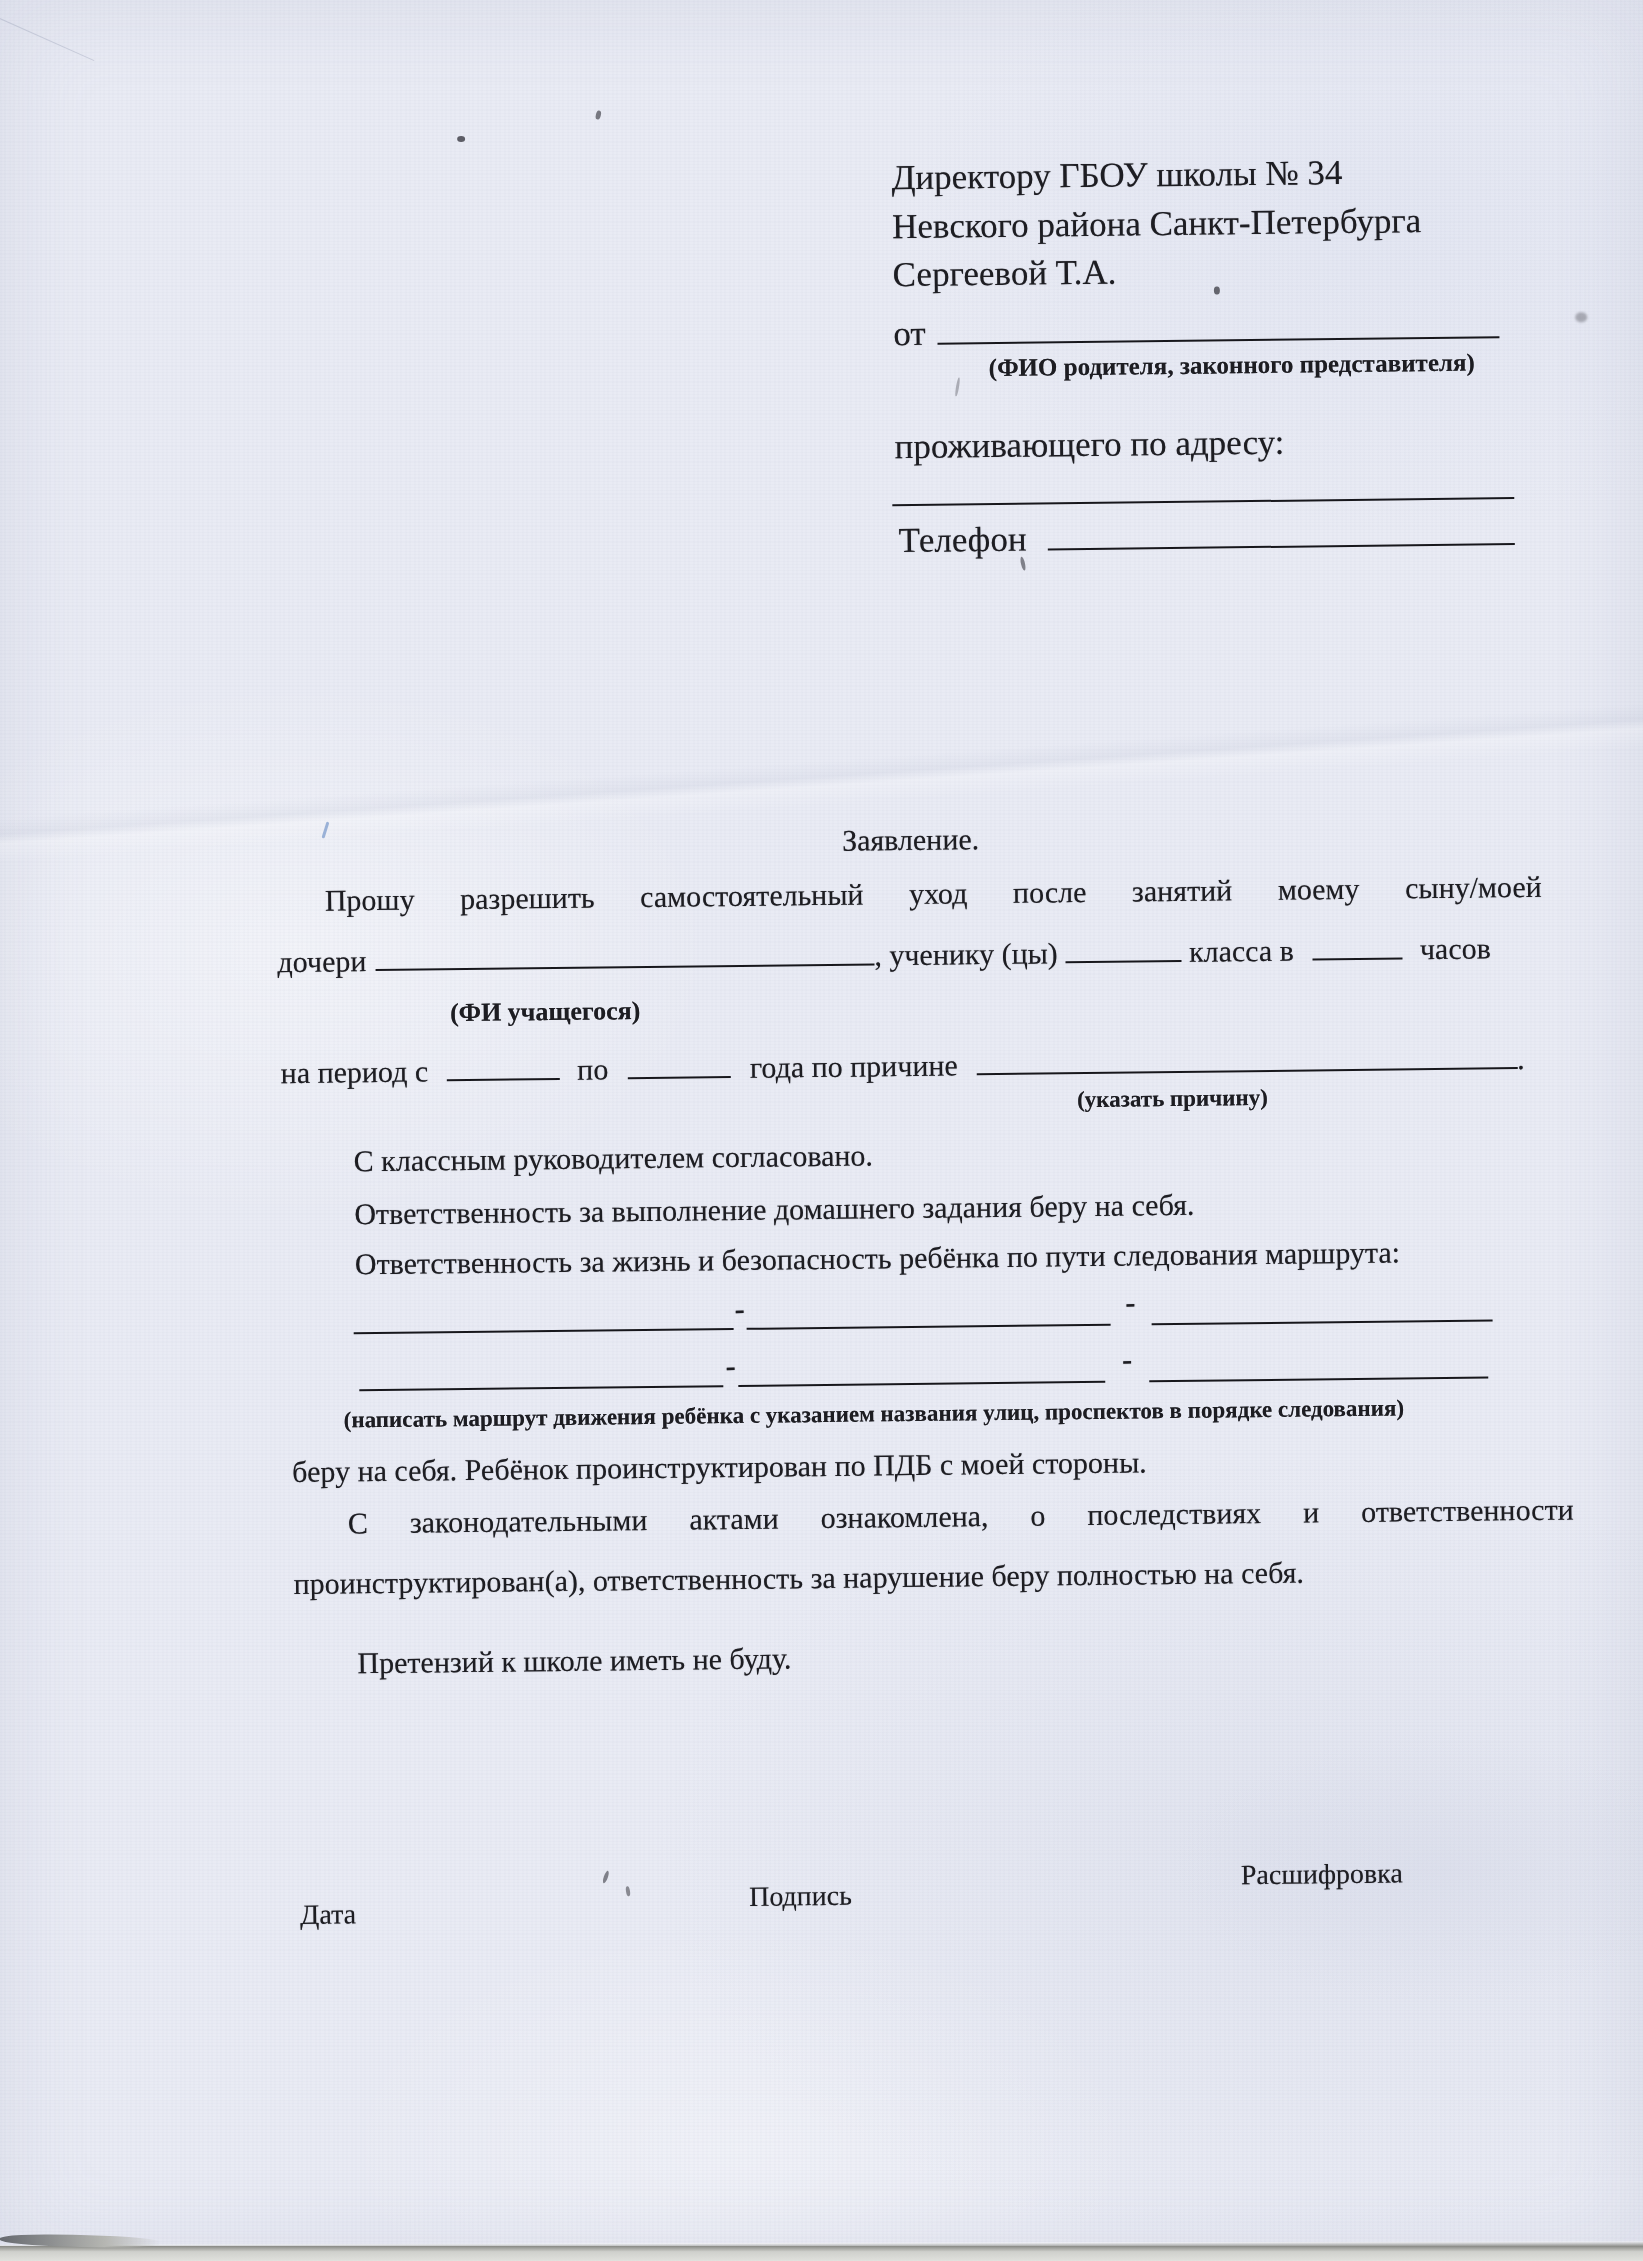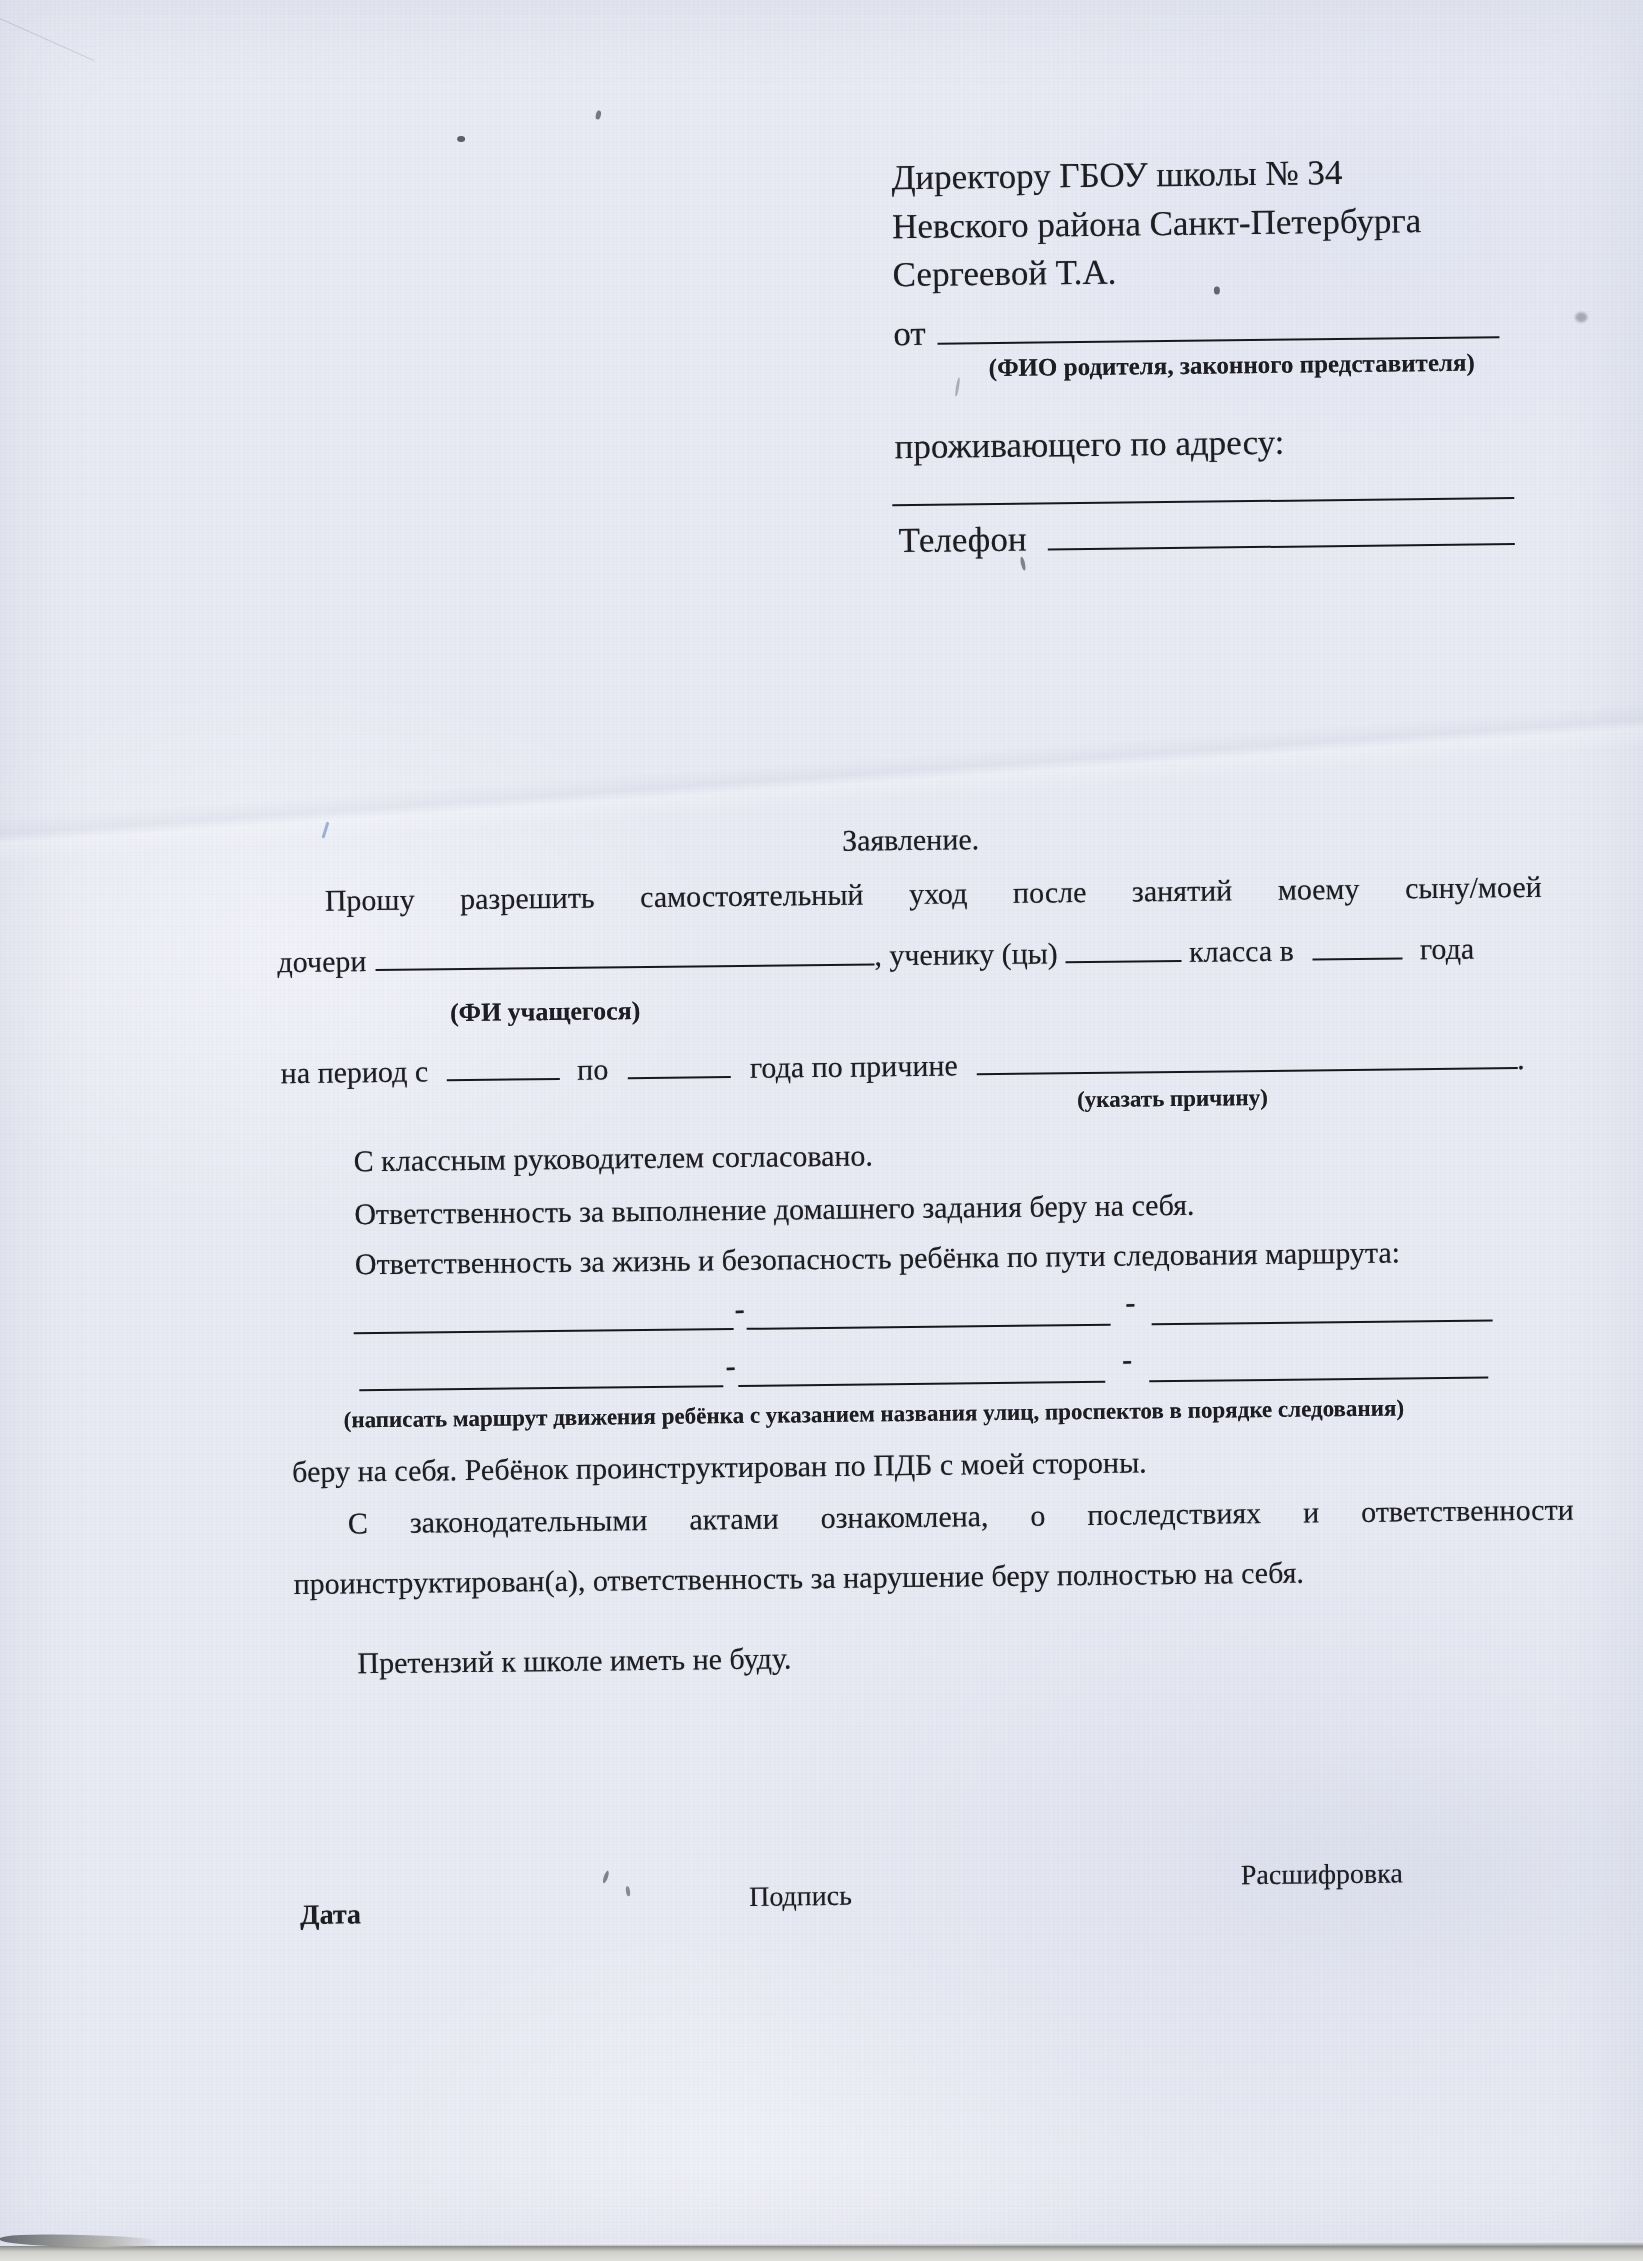--- a/index.html
+++ b/index.html
@@ -107,21 +107,21 @@
 
     <div class="t body-txt just" style="left:287px;top:878px;width:1257px;text-indent:40px;">Прошу разрешить самостоятельный уход после занятий моему сыну/моей</div>
 
     <div class="t body-txt row" style="left:279px;top:932px;width:1262px;">
       <span>дочери</span>
       <span class="blank" style="width:499px;margin-left:9px;"></span>
       <span>, ученику (цы)</span>
       <span class="blank" style="width:116px;margin:0 7.7px;"></span>
       <span>класса в</span>
       <span class="blank" style="width:90px;margin:0 18px;"></span>
-      <span>года</span>
+      <span>часов</span>
     </div>
     <div class="t cap" style="left:451px;top:994px;font-size:26px;">(ФИ учащегося)</div>
 
     <div class="t body-txt row" style="left:281px;top:1043px;width:1244px;">
       <span>на период с</span>
       <span class="blank" style="width:113px;margin:0 18px;"></span>
       <span>по</span>
       <span class="blank" style="width:103px;margin:0 19.3px;"></span>
       <span>года по причине</span>
       <span class="blank" style="flex:1;margin-left:19.3px;"></span>
@@ -151,21 +151,21 @@
 
     <div class="t cap" style="left:340px;top:1402px;font-size:23px;">(написать маршрут движения ребёнка с указанием названия улиц, проспектов в порядке следования)</div>
 
     <div class="t body-txt" style="left:288px;top:1449px;">беру на себя. Ребёнок проинструктирован по ПДБ с моей стороны.</div>
 
     <div class="t body-txt just" style="left:288px;top:1501px;width:1281px;text-indent:55px;">С законодательными актами ознакомлена, о последствиях и ответственности</div>
     <div class="t body-txt" style="left:288px;top:1561px;">проинструктирован(а), ответственность за нарушение беру полностью на себя.</div>
 
     <div class="t body-txt" style="left:351px;top:1641px;">Претензий к школе иметь не буду.</div>
 
-    <div class="t footer-lbl" style="left:291px;top:1893px;font-weight:bold;">Дата</div>
+    <div class="t footer-lbl" style="left:291px;top:1893px;">Дата</div>
     <div class="t footer-lbl" style="left:740px;top:1880px;">Подпись</div>
     <div class="t footer-lbl" style="left:1232px;top:1864px;">Расшифровка</div>
 
     <div class="speck" style="left:607px;top:108px;width:4.5px;height:9px;transform:rotate(14deg);opacity:.65;"></div>
     <div class="speck" style="left:468px;top:132px;width:8.4px;height:6.4px;opacity:.8;"></div>
     <div class="speck" style="left:1223px;top:291px;width:5.8px;height:8.4px;opacity:.75;"></div>
     <div class="speck" style="left:1584px;top:321px;width:11.6px;height:10.3px;opacity:.35;filter:blur(1.3px);"></div>
     <div class="speck" style="left:1027px;top:559px;width:3.9px;height:14px;transform:rotate(-12deg);opacity:.6;"></div>
     <div class="speck" style="left:595px;top:1868px;width:3.9px;height:13px;transform:rotate(20deg);opacity:.6;"></div>
     <div class="speck" style="left:617px;top:1884px;width:3.9px;height:10.3px;transform:rotate(-8deg);opacity:.55;"></div>

